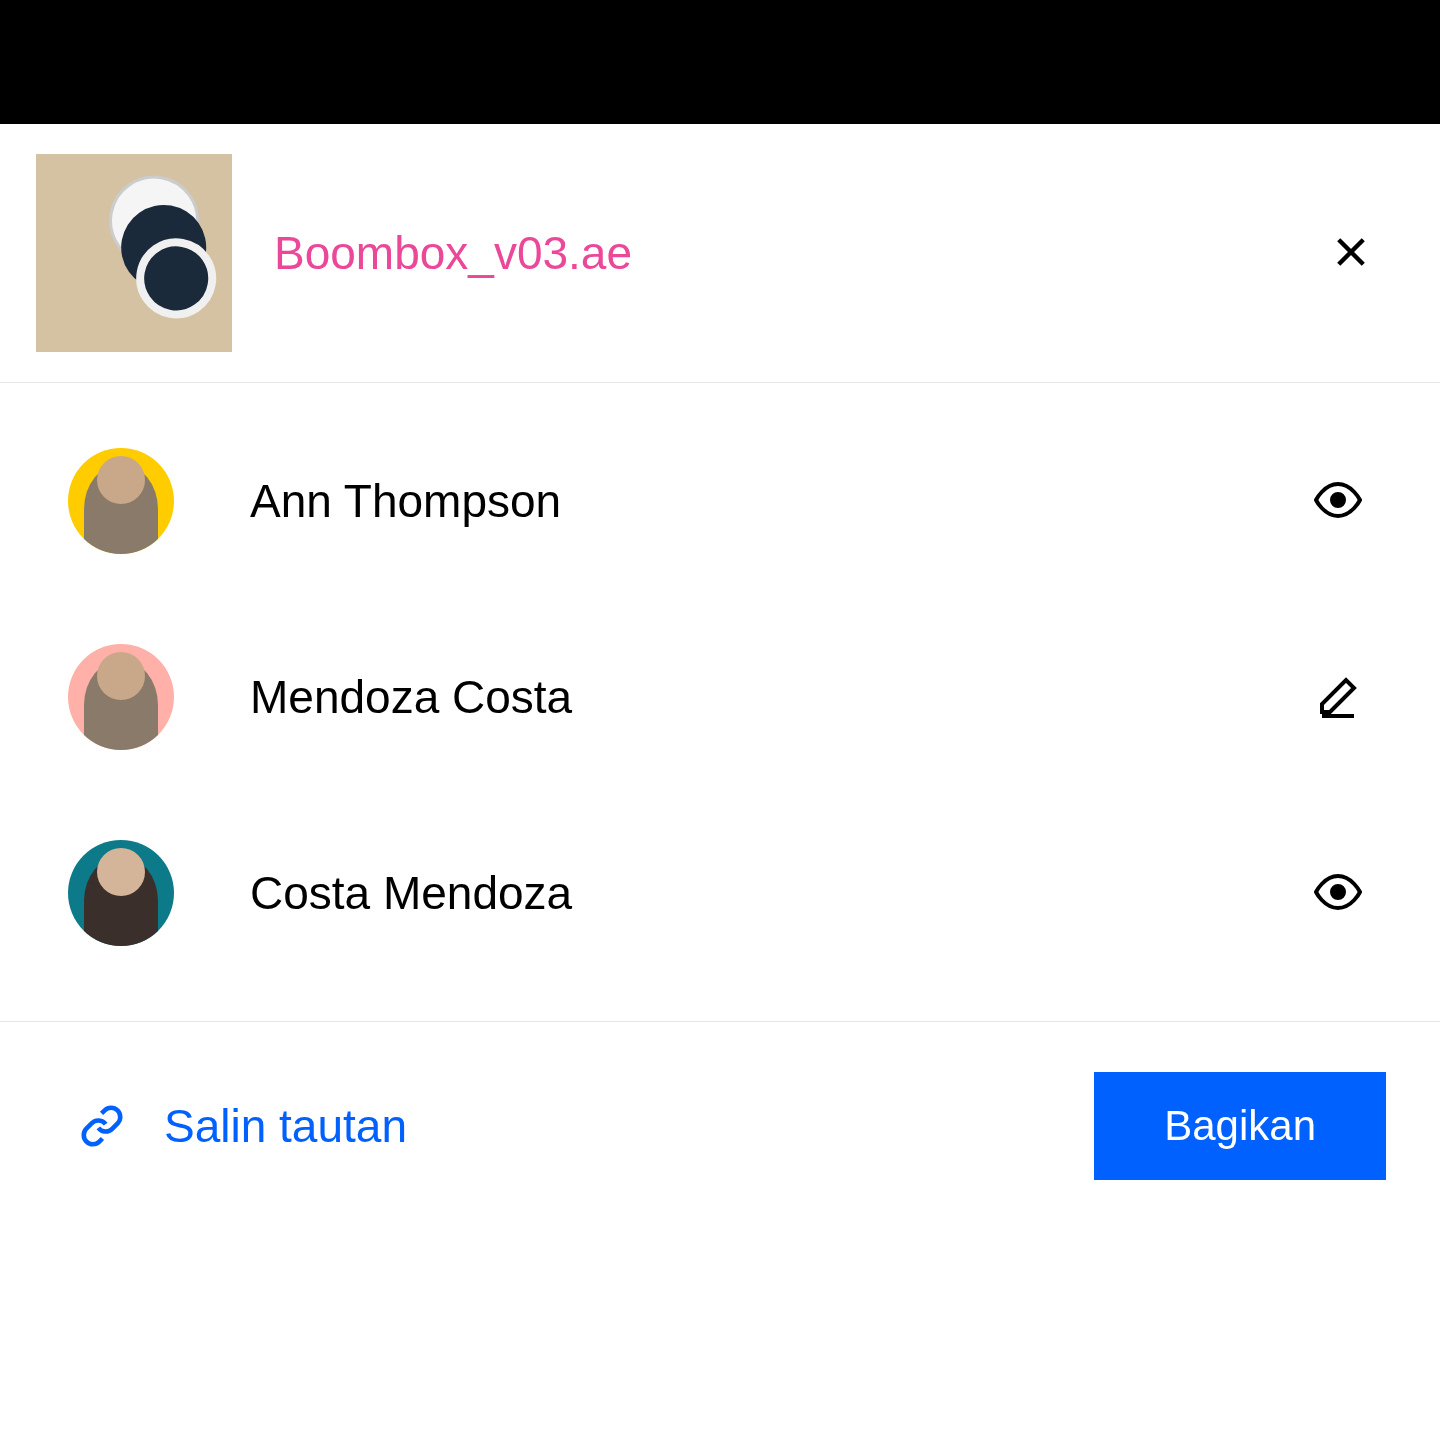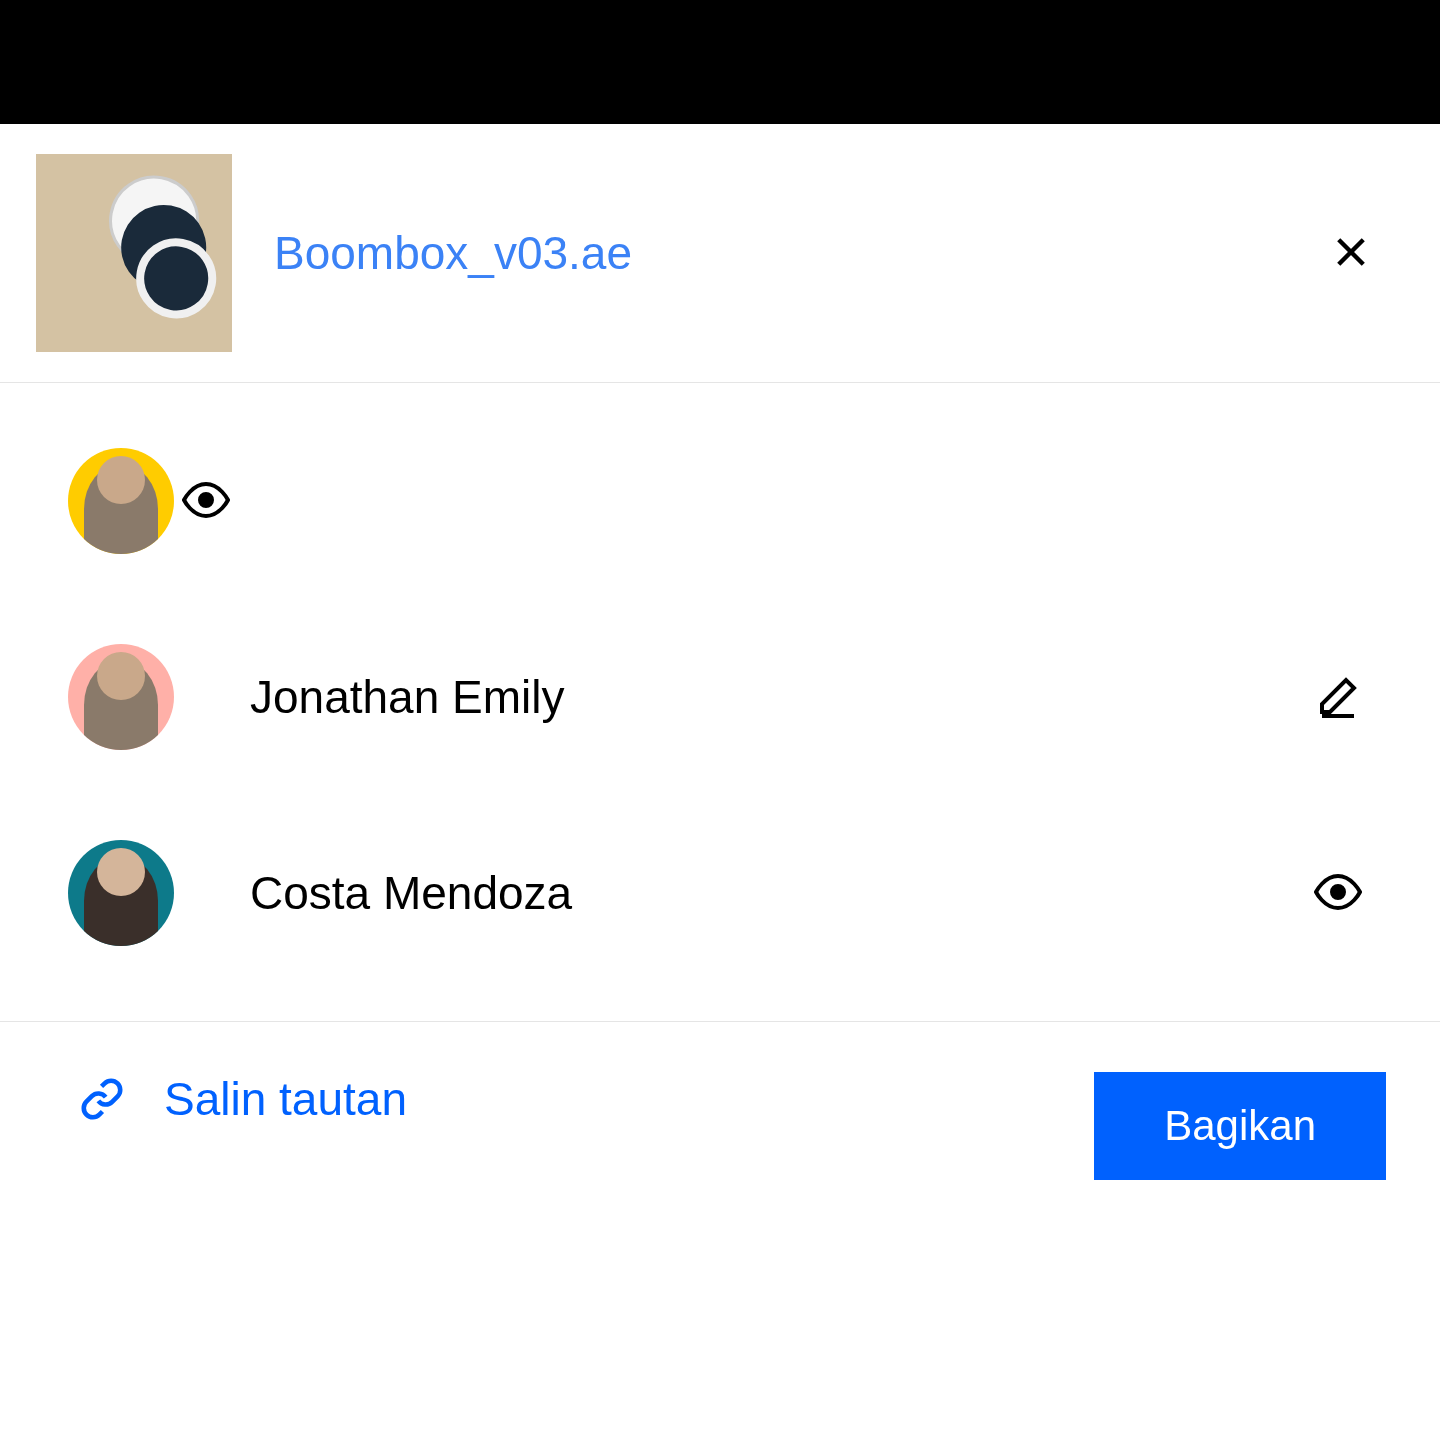--- a/index.html
+++ b/index.html
@@ -64,21 +64,21 @@
       background: #1a2a3a;
       border: 8px solid #f0f0f0;
       top: 5px;
       left: -20px;
     }
     .file-name {
       font-size: 46px;
       font-weight: 400;
       margin-left: 42px;
       flex-grow: 1;
-      color: #3b82f6;
+      color: #ec4899;
     }
     .close-btn {
       background: none;
       border: none;
       cursor: pointer;
       padding: 12px;
       margin-right: 20px;
     }
     .close-btn svg {
       width: 42px;
@@ -136,21 +136,21 @@
       border: none;
       cursor: pointer;
       padding: 8px;
     }
     .permission-btn svg {
       width: 48px;
       height: 48px;
     }
     .footer {
       display: flex;
-      align-items: flex-start;
+      align-items: center;
       justify-content: space-between;
       padding: 50px 54px 50px 80px;
       border-top: 1px solid #e5e5e5;
       margin-top: 10px;
     }
     .copy-link {
       display: flex;
       align-items: center;
       background: none;
       border: none;
@@ -195,33 +195,34 @@
     </svg>
   </button>
 </div>
 
 <div class="user-list">
 
   <div class="user-row">
     <div class="avatar avatar-0">
       <div class="avatar-person"></div>
     </div>
+    <div class="user-name">Ann Thompson</div>
     <button class="permission-btn">
       <svg viewBox="0 0 24 24" fill="none" stroke="#000" stroke-width="2">
         <path d="M1 12s4-8 11-8 11 8 11 8-4 8-11 8-11-8-11-8z"></path>
         <circle cx="12" cy="12" r="3" fill="#000"></circle>
       </svg>
     </button>
   </div>
 
   <div class="user-row">
     <div class="avatar avatar-1">
       <div class="avatar-person"></div>
     </div>
-    <div class="user-name">Jonathan Emily</div>
+    <div class="user-name">Mendoza Costa</div>
     <button class="permission-btn">
       <svg viewBox="0 0 24 24" fill="none" stroke="#000" stroke-width="2">
         <path d="M4 20 L4 16 L16 4 L20 8 L8 20 Z"></path>
         <line x1="4" y1="22" x2="20" y2="22" stroke-width="2"></line>
       </svg>
     </button>
   </div>
 
   <div class="user-row">
     <div class="avatar avatar-2">

